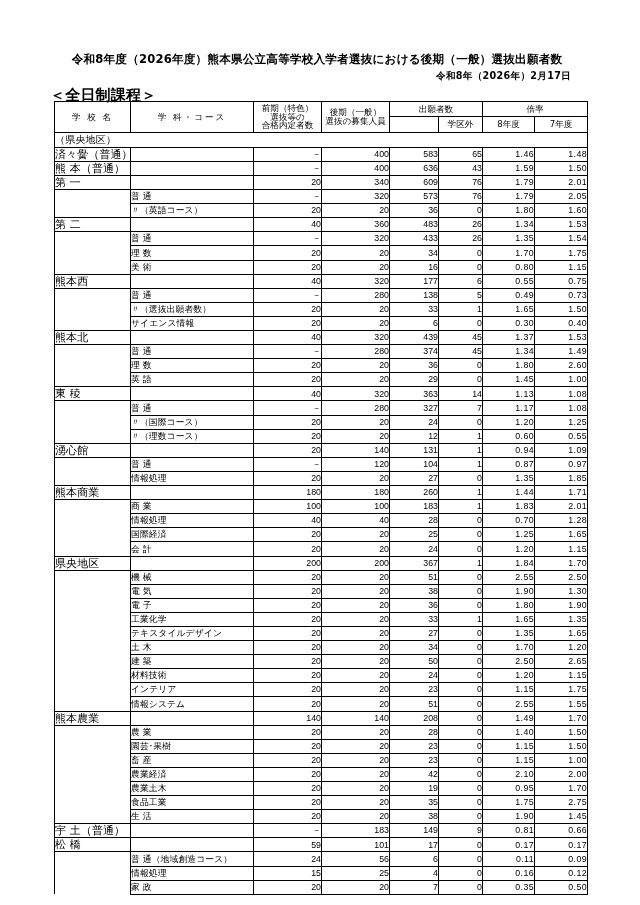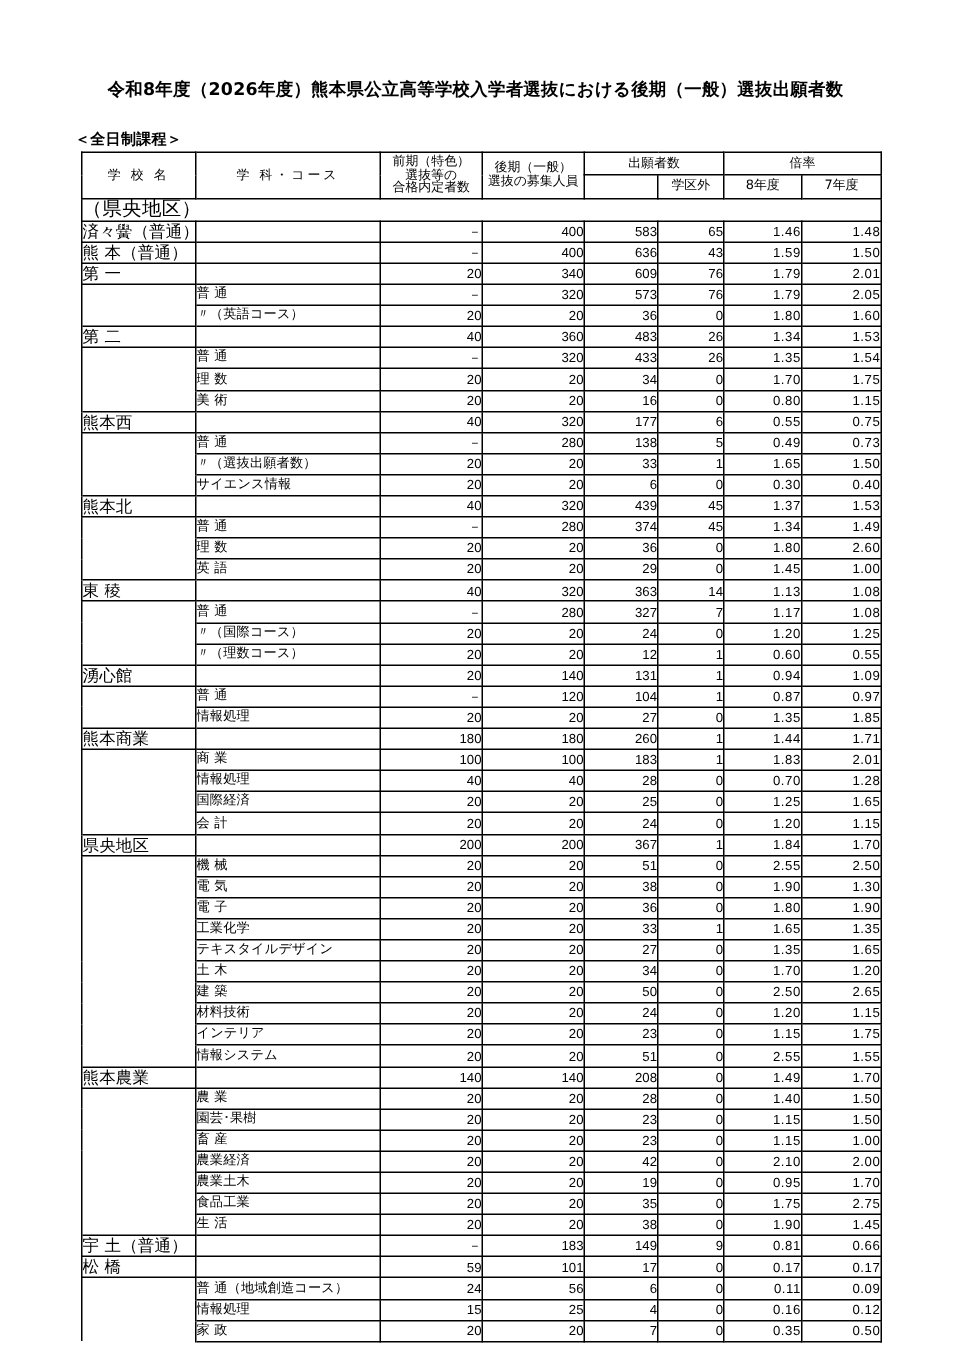--- a/index.html
+++ b/index.html
@@ -46,21 +46,21 @@
     font-weight: bold;
     margin-top: 4px;
     padding-right: 53px;
     letter-spacing: 0.3px;
     font-family: "DejaVu Sans", "Liberation Sans", sans-serif;
   }
   .course-label {
     position: absolute;
     left: 50px;
     top: 86px;
-    font-size: 10px;
+    font-size: 15px;
     font-weight: bold;
     letter-spacing: 0.2px;
     font-family: Liberation Serif, serif;
   }
 
   
   table.main {
     position: absolute;
     left: 54px;
     top: 101px;
@@ -119,21 +119,21 @@
   }
   td.ratio {
     text-align: right;
     padding-right: 9px;
     font-size: 8.8px;
     font-family: "Liberation Sans", "DejaVu Sans", sans-serif;
     letter-spacing: 0.4px;
   }
   td.region {
     padding-left: 5px;
-    font-size: 13px;
+    font-size: 10px;
     letter-spacing: 0.2px;
   }
 
   
   tr.group-top > td { border-top: 1.4px solid #000; }
 
   
   .logo {
     position: absolute;
     right: 14px;
@@ -160,20 +160,21 @@
     letter-spacing: 0.5px;
   }
 </style>
 </head>
 <body>
 
 <div class="page">
 
   <div class="title-block">
     <div class="doc-title">令和8年度（2026年度）熊本県公立高等学校入学者選抜における後期（一般）選抜出願者数</div>
+    <div class="doc-date">令和8年（2026年）2月17日</div>
   </div>
 
   <div class="course-label">＜全日制課程＞</div>
 
   <table class="main">
     <colgroup>
       <col class="c-school">
         <col class="c-course">
         <col class="c-early">
         <col class="c-late">

